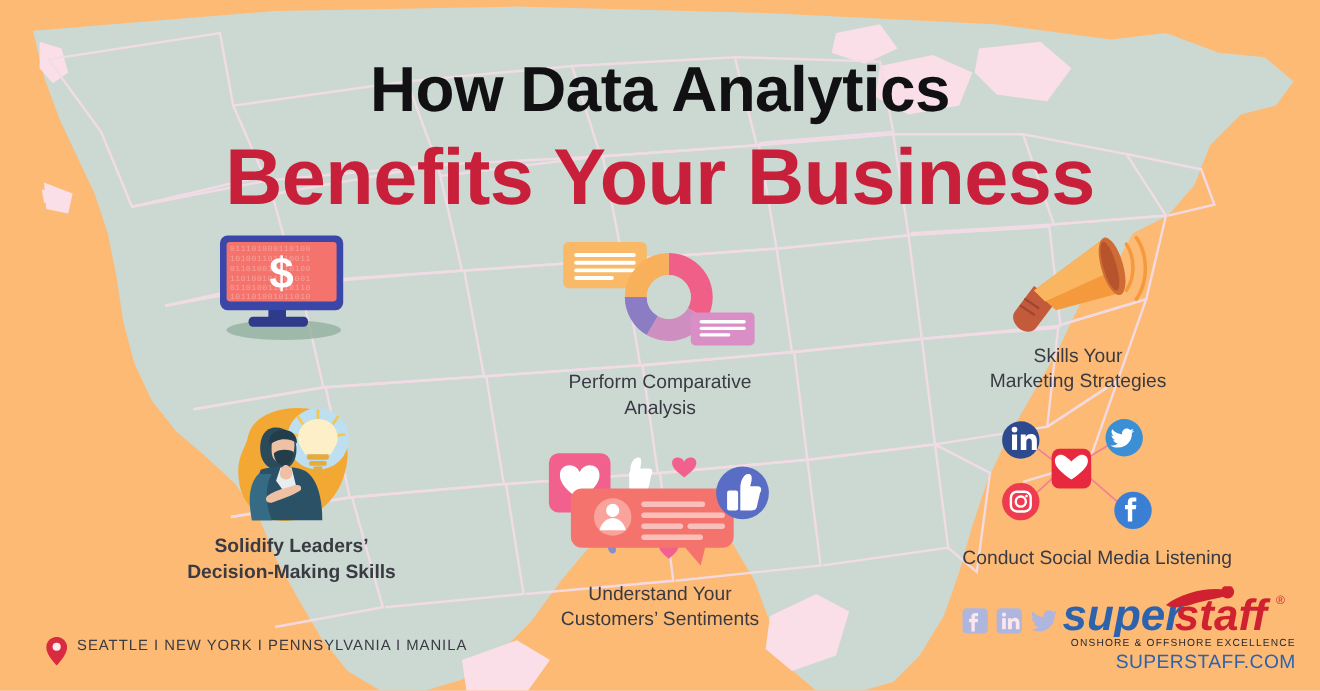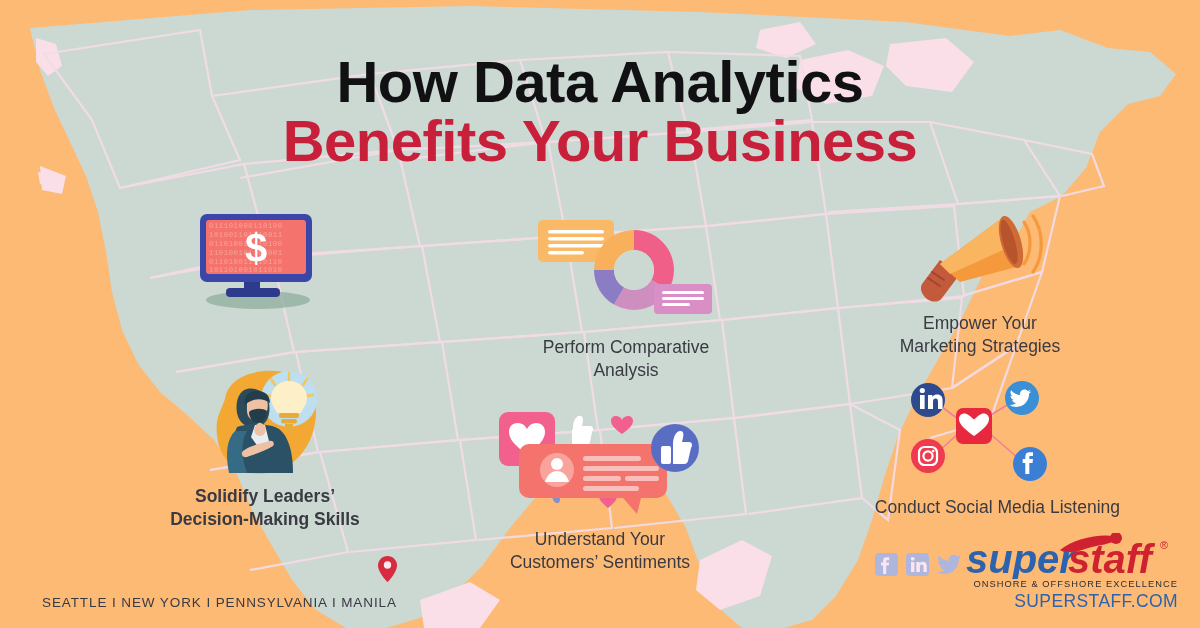--- a/index.html
+++ b/index.html
@@ -15,51 +15,51 @@
   .map-layer { position:absolute; inset:0; }
   .map-layer svg { position:absolute; top:0; left:0; }
 
   
   .headline { position:absolute; top:52px; left:0; width:1200px; text-align:center; z-index:6; }
   .headline .l1 {
     display:block; font-size:58px; font-weight:bold; color:#111114;
     letter-spacing:-0.5px; line-height:1.02;
   }
   .headline .l2 {
-    display:block; font-size:58px; font-weight:bold; color:#c8203a;
-    letter-spacing:-0.5px; line-height:1.02; 
+    display:block; font-size:72px; font-weight:bold; color:#c8203a;
+    letter-spacing:-0.5px; line-height:1.02; margin-top:14px;
   }
 
   
   .feature { position:absolute; z-index:5; }
   .feature .cap {
     font-size:17.5px; color:#3a3a42; line-height:1.3; text-align:center;
     white-space:pre-line; font-weight:400;
   }
   .art { position:relative;align-items:center; }
 
   
   #f-future      { left:106px;  top:212px;  width:300px; }
   #f-future .cap { margin-top:12px; }
   #f-leaders     { left:128px;  top:365px;  width:274px; }
   #f-leaders .cap{ margin-top:8px;font-weight:bold; }
-  #f-compare     { left:504px;  top:214px;  width:244px; }
+  #f-compare     { left:478px;  top:214px;  width:244px; }
   #f-compare .cap{ margin-top:14px; }
   #f-sentiment   { left:486px;  top:406px;  width:228px; }
   #f-sentiment .cap{ margin-top:14px; }
   #f-marketing   { left:880px;  top:206px;  width:200px; }
   #f-marketing .cap{ margin-top:8px; }
   #f-listening   { left:828px;  top:370px;  width:292px; }
   #f-listening .cap{ margin-top:14px;text-align:right; }
 
   .art-center { display:flex; justify-content:center; }
 
   
   .locations {
-    position:absolute; left:42px; bottom:18px; display:flex; align-items:flex-end; gap:9px; z-index:7;flex-direction:column;
+    position:absolute; left:42px; bottom:18px; display:flex; align-items:flex-start; gap:9px; z-index:7;
   }
   .locations .txt {
     font-size:13.5px; color:#3a3a42; letter-spacing:0.9px; font-weight:400;
   }
 
   
   .brand { position:absolute; right:22px; bottom:16px; z-index:7; text-align:right; }
   .brand-social { display:flex; gap:8px; align-items:center; position:absolute; right:238px; bottom:52px; z-index:7; }
   .sq-ico { width:23px; height:23px; border-radius:4px; background:#aeb6dd; position:relative; }
   .logo-wrap { position:relative; width:214px; height:44px; }
@@ -307,21 +307,21 @@
 
         <ellipse cx="97" cy="36" rx="10" ry="27" transform="rotate(-16 97 36)" fill="#cf6b35"></ellipse>
         <ellipse cx="95" cy="36" rx="6" ry="23" transform="rotate(-16 95 36)" fill="#b8542c"></ellipse>
 
         <g stroke="#f59a3c" stroke-width="3.2" fill="none" stroke-linecap="round">
           <path d="M110 16 C118 28 118 46 110 58"></path>
           <path d="M119 10 C130 26 130 50 119 66"></path>
         </g>
       </svg>
     </div>
-    <div class="cap">Empower Your
+    <div class="cap">Skills Your
 Marketing Strategies</div>
   </div>
 
   <div class="feature" id="f-listening">
     <div class="art art-center">
       <svg width="160" height="112" viewBox="0 0 160 112">
         <g stroke="#f08095" stroke-width="1.6">
           <line x1="44" y1="34" x2="68" y2="52"></line>
           <line x1="44" y1="82" x2="66" y2="62"></line>
           <line x1="92" y1="48" x2="118" y2="32"></line>

